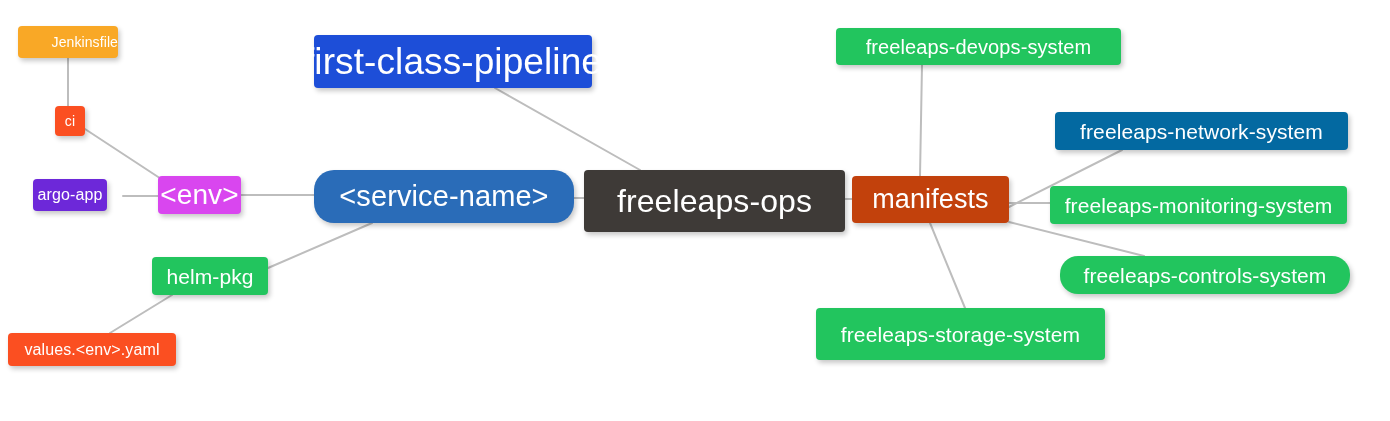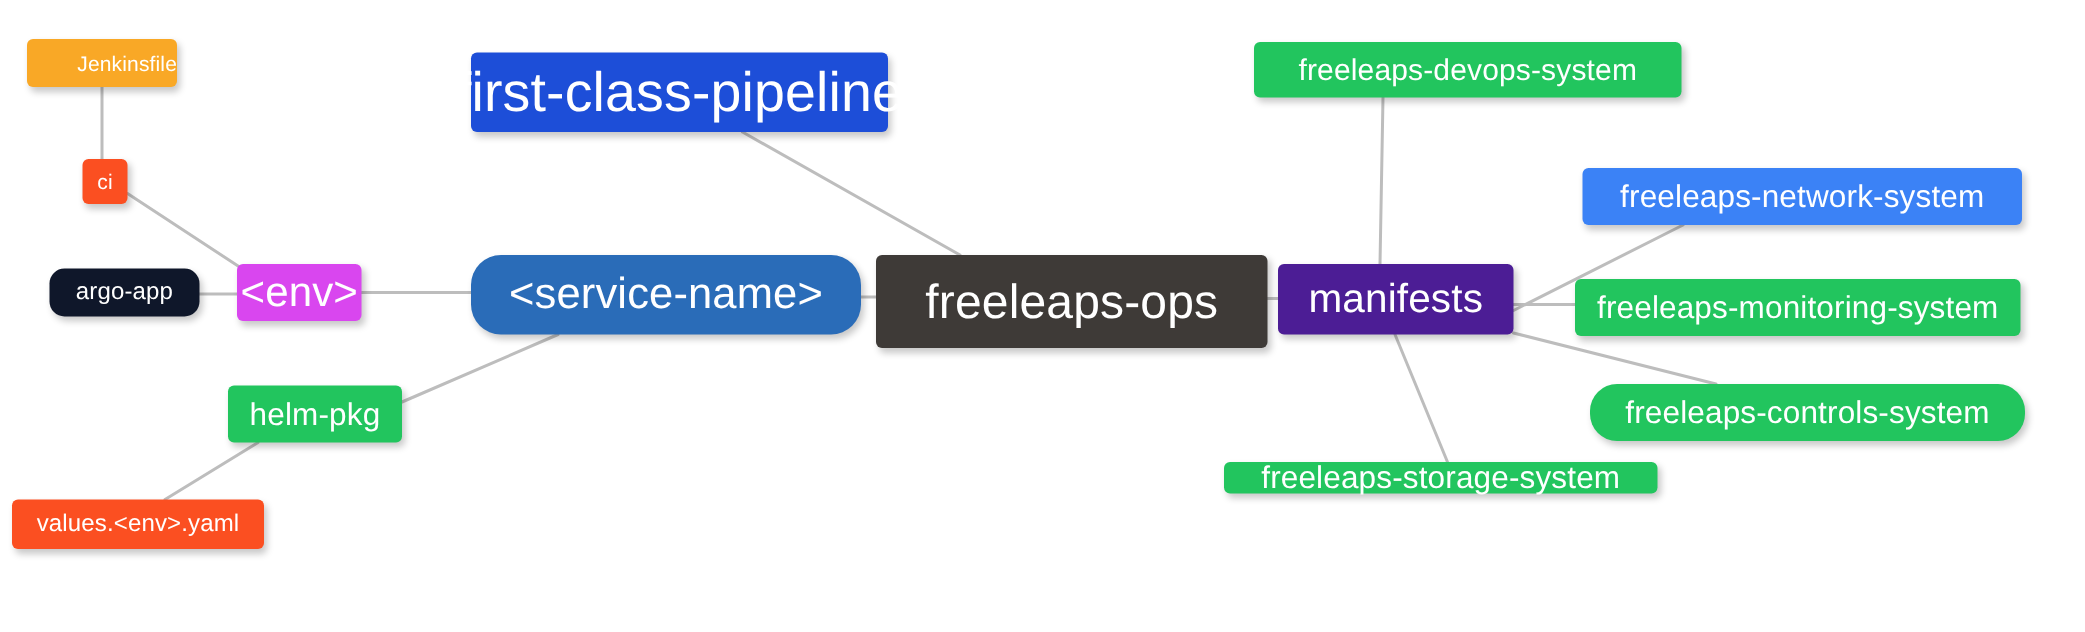--- a/index.html
+++ b/index.html
@@ -65,53 +65,53 @@
       <line x1="1009" y1="222" x2="1144" y2="256" stroke="#bdbdbd" stroke-width="2" stroke-linecap="round"></line>
       <line x1="930" y1="223" x2="965" y2="308" stroke="#bdbdbd" stroke-width="2" stroke-linecap="round"></line>
     </svg>
   <div id="node-layer">
       <div class="node" style="left: 18px; top: 26px; width: 100px; height: 32px; background: rgb(249, 168, 38); font-size: 14px; justify-content: flex-end;">
         <span class="node-label">Jenkinsfile</span>
       </div>
       <div class="node" style="left: 55px; top: 106px; width: 30px; height: 30px; background: rgb(251, 79, 33); font-size: 14px;">
         <span class="node-label">ci</span>
       </div>
-      <div class="node" style="left: 33px; top: 179px; width: 100px; height: 32px; background: #0f172a; font-size: 16px; border-radius: 10px;">
+      <div class="node" style="left: 33px; top: 179px; width: 74px; height: 32px; background: #6d28d9; font-size: 16px;">
         <span class="node-label">argo-app</span>
       </div>
       <div class="node" style="left: 158px; top: 176px; width: 83px; height: 38px; background: #d946ef; font-size: 28px;">
         <span class="node-label">&lt;env&gt;</span>
       </div>
       <div class="node" style="left: 152px; top: 257px; width: 116px; height: 38px; background: rgb(34, 197, 94); font-size: 21px;">
         <span class="node-label">helm-pkg</span>
       </div>
       <div class="node" style="left: 8px; top: 333px; width: 168px; height: 33px; background: rgb(251, 79, 33); font-size: 16px;">
         <span class="node-label">values.&lt;env&gt;.yaml</span>
       </div>
       <div class="node" style="left: 314px; top: 35px; width: 278px; height: 53px; background: #1d4ed8; font-size: 37px;">
         <span class="node-label">first-class-pipeline</span>
       </div>
       <div class="node" style="left: 314px; top: 170px; width: 260px; height: 53px; background: rgb(42, 108, 184); font-size: 29px; border-radius: 20px;">
         <span class="node-label">&lt;service-name&gt;</span>
       </div>
       <div class="node" style="left: 584px; top: 170px; width: 261px; height: 62px; background: rgb(62, 58, 55); font-size: 32px;">
         <span class="node-label">freeleaps-ops</span>
       </div>
-      <div class="node" style="left: 852px; top: 176px; width: 157px; height: 47px; background: #4c1d95; font-size: 27px;">
+      <div class="node" style="left: 852px; top: 176px; width: 157px; height: 47px; background: #c2410c; font-size: 27px;">
         <span class="node-label">manifests</span>
       </div>
       <div class="node" style="left: 800px; top: 28px; width: 285px; height: 37px; background: rgb(34, 197, 94); font-size: 20px; margin-left: 36px;">
         <span class="node-label">freeleaps-devops-system</span>
       </div>
-      <div class="node" style="left: 1055px; top: 112px; width: 293px; height: 38px; background: #3b82f6; font-size: 21px; text-align: right;">
+      <div class="node" style="left: 1055px; top: 112px; width: 293px; height: 38px; background: #0369a1; font-size: 21px; text-align: right;">
         <span class="node-label">freeleaps-network-system</span>
       </div>
       <div class="node" style="left: 1050px; top: 186px; width: 297px; height: 38px; background: rgb(34, 197, 94); font-size: 21px;">
         <span class="node-label">freeleaps-monitoring-system</span>
       </div>
       <div class="node" style="left: 1060px; top: 256px; width: 290px; height: 38px; background: rgb(34, 197, 94); font-size: 21px; border-radius: 18px;">
         <span class="node-label">freeleaps-controls-system</span>
       </div>
-      <div class="node" style="left: 816px; top: 308px; width: 289px; height: 21px; background: rgb(34, 197, 94); font-size: 21px;">
+      <div class="node" style="left: 816px; top: 308px; width: 289px; height: 52px; background: rgb(34, 197, 94); font-size: 21px;">
         <span class="node-label">freeleaps-storage-system</span>
       </div>
     </div>
 </div>
 
 </body></html>

